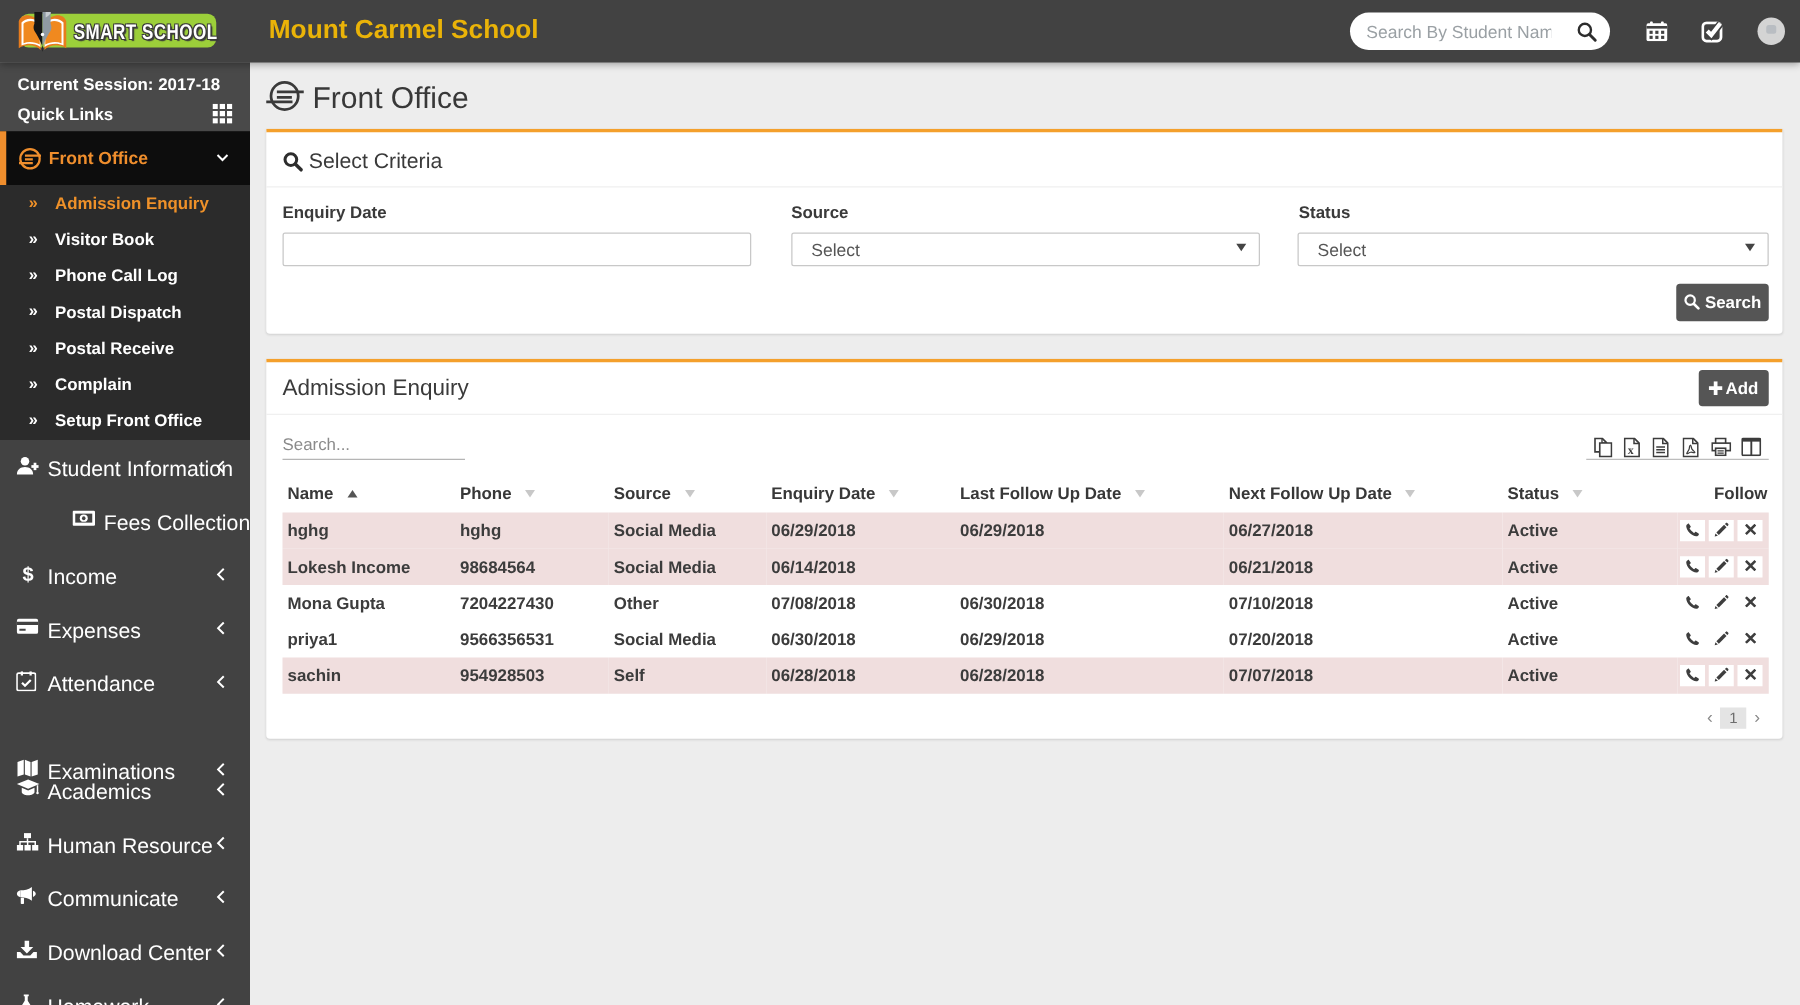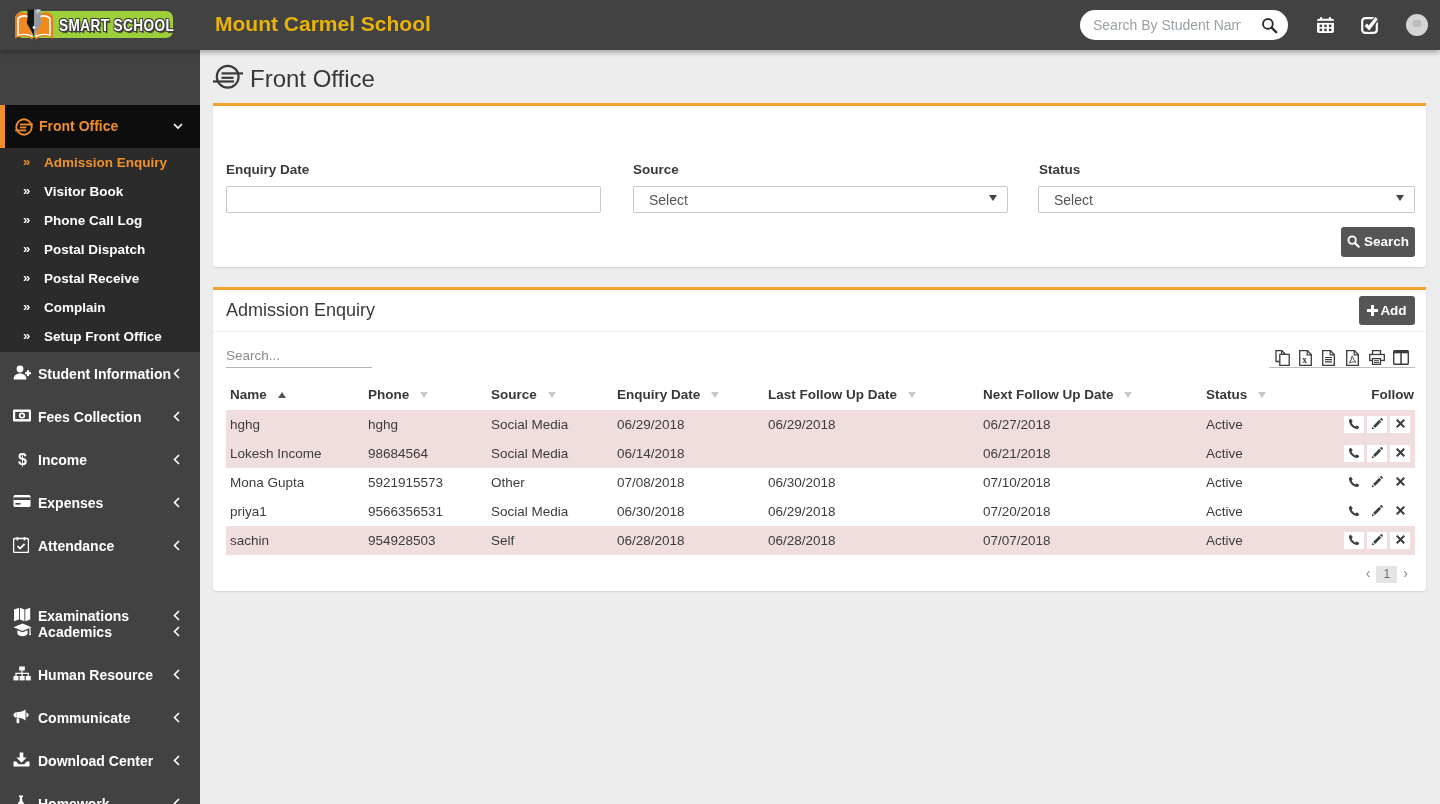--- a/index.html
+++ b/index.html
@@ -29,21 +29,21 @@
 #activeitem .txt { position:absolute; left:34px; top:13px; font-size:14px; font-weight:bold; color:#ef8e2d; }
 #activeitem svg.fo { position:absolute; left:10px; top:13px; }
 #activeitem svg.ch { position:absolute; right:17px; top:18px; }
 #submenu { position:absolute; left:0; top:98px; width:200px; height:204px; background:#2b2b2b; }
 .subitem { position:absolute; left:0; width:200px; height:29px; color:#fff; }
 .subitem .arr { position:absolute; left:23px; top:6px; font-size:13px; font-weight:bold; }
 .subitem .txt { position:absolute; left:44px; top:7px; font-size:13.5px; font-weight:bold; }
 .subitem.on { color:#ef9129; }
 .menuitem { position:absolute; left:0; width:200px; height:43px; color:#fff; }
 .menuitem .mi { position:absolute; left:13px; top:13px; width:18px; height:17px; }
-.menuitem .txt { position:absolute; left:38px; top:14px; font-size:14px; font-weight:bold; }
+.menuitem .txt { position:absolute; left:38px; top:14px; font-size:17px; font-weight:normal; }
 .menuitem svg.ch { position:absolute; right:20px; top:16px; }
 
 
 #main { position:absolute; left:200px; top:50px; width:1240px; height:754px; background:#ededed; }
 #pagetitle { position:absolute; left:14px; top:14px; height:36px; }
 #pagetitle .txt { position:absolute; left:36px; top:1px; font-size:24px; color:#383838; white-space:nowrap; }
 .panel { position:absolute; background:#fff; border-top:3px solid #f4a02c; box-shadow:0 1px 2px rgba(0,0,0,0.12); border-radius:0 0 3px 3px; }
 #panel1 { left:13px; top:53px; width:1213px; height:164px; }
 #panel1 .hdr { position:absolute; left:0; top:0; width:100%; height:44px; border-bottom:1px solid #f0f0f0; }
 #panel1 .hdr .txt { position:absolute; left:34px; top:13px; font-size:17px; color:#3a3a3a; }
@@ -57,21 +57,21 @@
 #panel2 { left:13px; top:237px; width:1213px; height:304px; }
 #panel2 .hdr { position:absolute; left:0; top:0; width:100%; height:42px; border-bottom:1px solid #f0f0f0; }
 #panel2 .hdr .txt { position:absolute; left:13px; top:10px; font-size:18px; color:#3a3a3a; }
 #addbtn { position:absolute; right:11px; top:6px; width:56px; height:29px; background:#555555; border-radius:3px; color:#fff; font-size:13.5px; font-weight:bold; text-align:center; line-height:29px; }
 #tsearch { position:absolute; left:13px; top:52px; width:146px; height:26px; line-height:28px; border-bottom:1px solid #b5b5b5; font-size:13.5px; color:#8a8a8a; }
 #exporticons { position:absolute; right:11px; top:52px; width:146px; height:26px; border-bottom:1px solid #bdbdbd; }
 #exporticons svg { position:absolute; top:4px; }
 
 table#dt { position:absolute; left:13px; top:88px; width:1189px; border-collapse:collapse; table-layout:fixed; font-size:13.5px; color:#3c3c3c; }
 #dt th { text-align:left; font-weight:bold; height:32px; padding:0 0 0 4px; font-size:13.5px; color:#383838; vertical-align:middle; }
-#dt td { height:29px; padding:0 0 0 4px; vertical-align:middle; }
+#dt td { height:29px; padding:0 0 0 4px; vertical-align:middle;font-weight:bold; }
 #dt tr.pink td { background:#f0dede; }
 .sort { display:inline-block; margin-left:7px; width:0; height:0; border-left:4px solid transparent; border-right:4px solid transparent; vertical-align:middle; }
 .sort.up { border-bottom:6px solid #555; }
 .sort.dn { border-top:6px solid #c8c8c8; }
 .abtn { display:inline-block; width:20px; height:17px; background:#fff; margin-left:3px; text-align:center; vertical-align:middle; }
 .abtn:first-child { margin-left:0; }
 .abtn svg { margin-top:2px; }
 #pager { position:absolute; right:18px; bottom:9px; height:17px; font-size:12px; color:#888; }
 #pager .pg1 { display:inline-block; width:21px; height:17px; background:#e4e4e4; color:#6d6d6d; text-align:center; line-height:17px; margin:0 6px; }
 </style>
@@ -120,20 +120,35 @@
   <svg class="navicon" style="left:1361px; top:17px;" width="20" height="19" viewBox="0 0 20 19">
     <rect x="1.2" y="1.2" width="14.6" height="14.6" rx="3" fill="none" stroke="#fff" stroke-width="2.2"></rect>
     <path d="M4.6 7.8 L8 11.2 L15.4 1.8" fill="none" stroke="#424242" stroke-width="5.8"></path>
     <path d="M4.8 7.8 L8 11 L15.2 1.8" fill="none" stroke="#fff" stroke-width="3.4"></path>
   </svg>
   <div class="abs" style="left:1406px; top:14px; width:22px; height:22px; border-radius:50%; background:#d4d4d4;"></div>
   <div class="abs" style="left:1413px; top:20px; width:8px; height:7px; background:#b9bdc2; border-radius:2px;"></div>
 </div>
 
 <div id="sidebar">
+  <div id="session">
+    <div class="l1">Current Session: 2017-18</div>
+    <div class="l2">Quick Links</div>
+    <svg style="position:absolute; left:170px; top:33px;" width="16" height="16" viewBox="0 0 16 16" fill="#fff">
+      <rect x="0" y="0" width="4.2" height="4.2"></rect>
+        <rect x="5.8" y="0" width="4.2" height="4.2"></rect>
+        <rect x="11.6" y="0" width="4.2" height="4.2"></rect>
+      <rect x="0" y="5.8" width="4.2" height="4.2"></rect>
+        <rect x="5.8" y="5.8" width="4.2" height="4.2"></rect>
+        <rect x="11.6" y="5.8" width="4.2" height="4.2"></rect>
+      <rect x="0" y="11.6" width="4.2" height="4.2"></rect>
+        <rect x="5.8" y="11.6" width="4.2" height="4.2"></rect>
+        <rect x="11.6" y="11.6" width="4.2" height="4.2"></rect>
+    </svg>
+  </div>
   <div id="activeitem">
     <svg class="fo" width="18" height="18" viewBox="0 0 20 20">
       <circle cx="10" cy="10" r="8.6" fill="none" stroke="#ef8e2d" stroke-width="2"></circle>
       <line x1="5.5" y1="7.2" x2="19.8" y2="7.2" stroke="#ef8e2d" stroke-width="2"></line>
       <line x1="5.5" y1="10.5" x2="12.5" y2="10.5" stroke="#ef8e2d" stroke-width="2"></line>
       <line x1="0.2" y1="13.8" x2="12.5" y2="13.8" stroke="#ef8e2d" stroke-width="2"></line>
     </svg>
     <div class="txt">Front Office</div>
     <svg class="ch" width="10" height="7" viewBox="0 0 10 7">
         <path d="M1 1 L5 5 L9 1" fill="none" stroke="#fff" stroke-width="1.6"></path>
@@ -175,21 +190,21 @@
             <circle cx="7" cy="4" r="3.4" fill="#fff"></circle>
             <path d="M0.5 14.5 C0.5 10.8 3.3 8.6 7 8.6 C10.7 8.6 13.5 10.8 13.5 14.5 Z" fill="#fff"></path>
             <rect x="12.1" y="7.1" width="5.9" height="2.2" fill="#fff"></rect>
             <rect x="13.9" y="5.2" width="2.2" height="5.9" fill="#fff"></rect>
           </svg></span>
         <span class="txt">Student Information</span>
         <svg class="ch" width="7" height="11" viewBox="0 0 7 11">
           <path d="M6 1 L1.5 5.5 L6 10" fill="none" stroke="#fff" stroke-width="1.6"></path>
         </svg>
       </div>
-      <div class="menuitem" style="top: 345px;">
+      <div class="menuitem" style="top: 345px; margin-left: 45px;">
         <span class="mi"><svg width="18" height="13" viewBox="0 0 18 13">
             <rect x="0" y="0.5" width="18" height="12" rx="1" fill="#fff"></rect>
             <rect x="2.2" y="2.9" width="13.6" height="7.2" fill="#424242"></rect>
             <ellipse cx="9" cy="6.5" rx="3.2" ry="2.9" fill="#fff"></ellipse>
             <ellipse cx="9" cy="6.5" rx="1.4" ry="1.6" fill="#424242"></ellipse>
           </svg></span>
         <span class="txt">Fees Collection</span>
         <svg class="ch" width="7" height="11" viewBox="0 0 7 11">
           <path d="M6 1 L1.5 5.5 L6 10" fill="none" stroke="#fff" stroke-width="1.6"></path>
         </svg>
@@ -299,20 +314,27 @@
     <svg style="position:absolute; left:-2px; top:-1px;" width="32" height="28" viewBox="0 0 32 28">
       <circle cx="15.7" cy="13.8" r="10.9" fill="none" stroke="#3a3a3a" stroke-width="2.2"></circle>
       <line x1="9.5" y1="10.4" x2="31" y2="10.4" stroke="#3a3a3a" stroke-width="2.2"></line>
       <line x1="9.5" y1="14.8" x2="21.5" y2="14.8" stroke="#3a3a3a" stroke-width="2.2"></line>
       <line x1="1" y1="18.5" x2="22" y2="18.5" stroke="#3a3a3a" stroke-width="2.2"></line>
     </svg>
     <div class="txt">Front Office</div>
   </div>
 
   <div class="panel" id="panel1">
+    <div class="hdr">
+      <svg width="17" height="17" viewBox="0 0 16 16">
+          <circle cx="6.3" cy="6.3" r="4.4" fill="none" stroke="#2d2d2d" stroke-width="2.3"></circle>
+          <line x1="9.8" y1="9.8" x2="14" y2="14" stroke="#2d2d2d" stroke-width="2.6" stroke-linecap="round"></line>
+        </svg>
+      <div class="txt">Select Criteria</div>
+    </div>
     <div class="flabel" style="left:13px; top:56px;">Enquiry Date</div>
     <div class="finput" style="left:13px; top:80px; width:375px;"></div>
     <div class="flabel" style="left:420px; top:56px;">Source</div>
     <div class="finput fselect" style="left:420px; top:80px; width:375px;">
       <div class="seltxt">Select</div>
         <div class="caret"></div>
     </div>
     <div class="flabel" style="left:826px; top:56px;">Status</div>
     <div class="finput fselect" style="left:825px; top:80px; width:377px;">
       <div class="seltxt">Select</div>
@@ -432,21 +454,21 @@
                 </svg></span><span class="abtn"><svg width="12" height="12" viewBox="0 0 16 16">
                   <path d="M1.8 11.6 L1 15 L4.4 14.2 Z" fill="#3e3e3e"></path>
                   <path d="M2.8 10.6 L11 2.4 L13.6 5 L5.4 13.2 Z" fill="#3e3e3e"></path>
                   <path d="M11.9 1.5 L14.5 4.1 L15.6 3 C16 2.6 16 2 15.6 1.6 L14.4 0.4 C14 0 13.4 0 13 0.4 Z" fill="#3e3e3e"></path>
                 </svg></span><span class="abtn"><svg width="9" height="9" viewBox="0 0 14 14">
                   <path d="M2.2 0 L7 4.8 L11.8 0 L14 2.2 L9.2 7 L14 11.8 L11.8 14 L7 9.2 L2.2 14 L0 11.8 L4.8 7 L0 2.2 Z" fill="#3e3e3e"></path>
                 </svg></span></td>
           </tr>
           <tr>
             <td>Mona Gupta</td>
-            <td>5921915573</td>
+            <td>7204227430</td>
             <td>Other</td>
             <td>07/08/2018</td>
             <td>06/30/2018</td>
             <td>07/10/2018</td>
             <td>Active</td>
             <td style="text-align:right; padding-right:5px; padding-left:0; white-space:nowrap;"><span class="abtn"><svg width="12" height="12" viewBox="0 0 16 16">
                   <path d="M3.2 1.2 C2.2 1.6 1.2 2.8 1.3 4.1 C1.5 6.5 2.9 9.3 5 11.3 C7.1 13.3 9.7 14.6 12 14.7 C13.3 14.8 14.4 13.8 14.8 12.8 C14.9 12.4 14.8 12 14.5 11.8 L12 10.1 C11.6 9.9 11.2 9.9 10.9 10.2 L9.8 11.3 C8.5 10.7 5.4 7.6 4.8 6.2 L5.9 5.1 C6.2 4.8 6.2 4.3 6 4 L4.3 1.5 C4.1 1.2 3.6 1 3.2 1.2 Z" fill="#3e3e3e"></path>
                 </svg></span><span class="abtn"><svg width="12" height="12" viewBox="0 0 16 16">
                   <path d="M1.8 11.6 L1 15 L4.4 14.2 Z" fill="#3e3e3e"></path>
                   <path d="M2.8 10.6 L11 2.4 L13.6 5 L5.4 13.2 Z" fill="#3e3e3e"></path>

